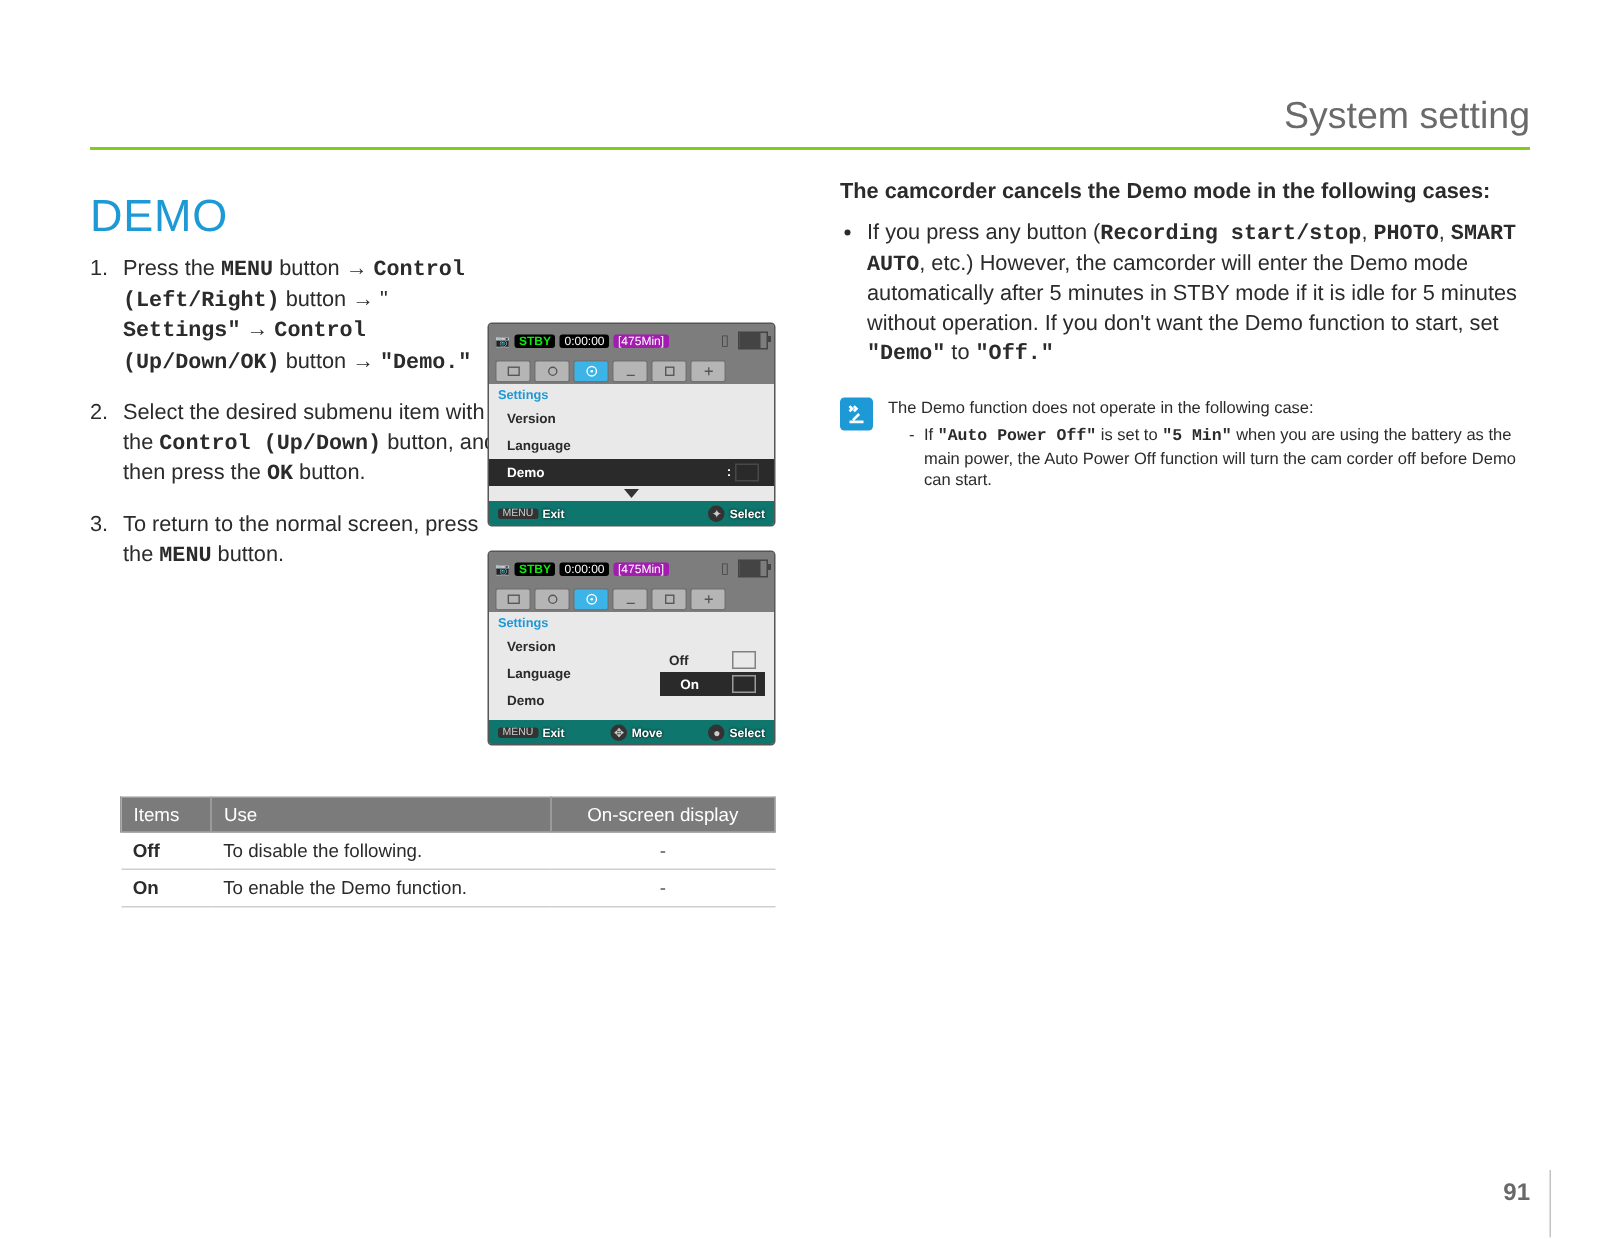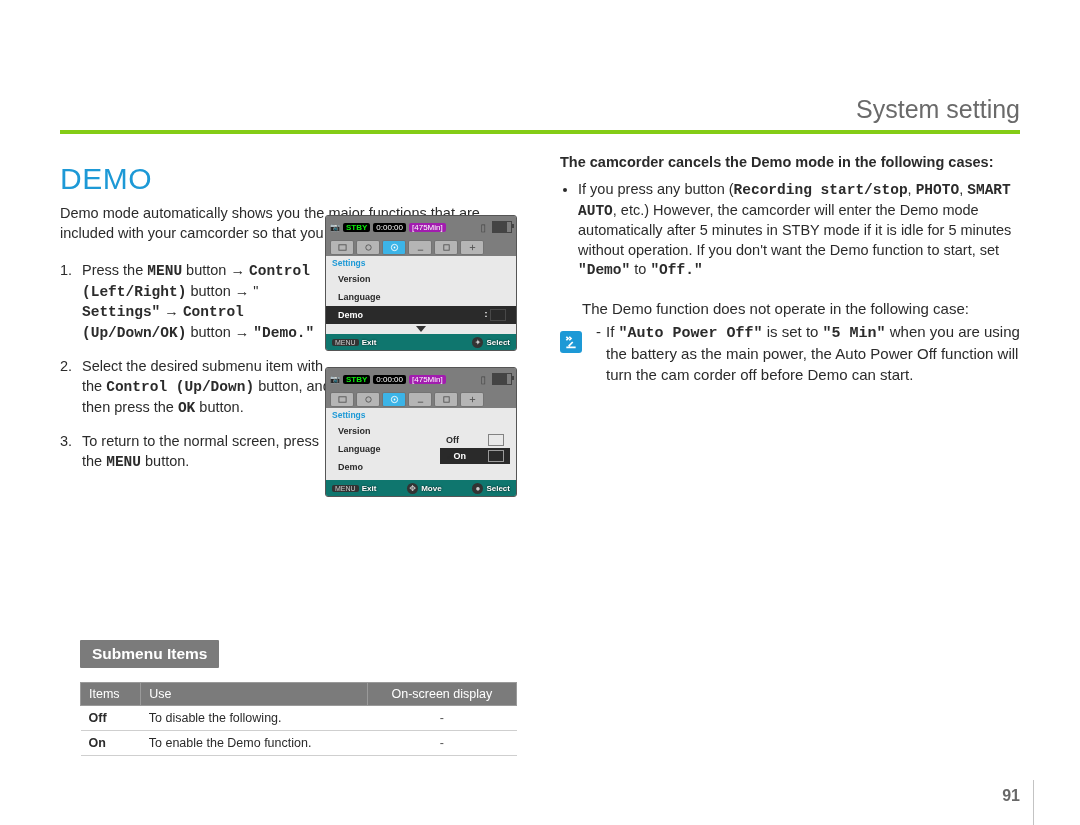--- a/index.html
+++ b/index.html
@@ -5,42 +5,42 @@
   html,body{margin:0;padding:0;}
   body{
     width:1080px;height:825px;
     font-family:Arial,Helvetica,sans-serif;
     color:#2b2b2b;
     box-sizing:border-box;
     padding:58px 60px 0 60px;
     position:relative;
     background:#fff;
   }
-  .header-rule{border-bottom:4px solid #84cc16;position:relative;height:40px;margin-bottom:20px;margin-top:32px;}
+  .header-rule{border-bottom:2px solid #84cc16;position:relative;height:40px;margin-bottom:20px;}
   .breadcrumb{position:absolute;right:0;bottom:6px;color:#6a6a6a;font-size:25px;font-weight:400;}
   .columns{display:flex;gap:40px;}
   .col{flex:1;}
   h1.page-title{color:#1d99d6;font-size:30px;font-weight:400;margin:8px 0 8px 0;letter-spacing:.5px;}
   .intro{font-size:14.5px;line-height:1.35;margin:0 0 18px 0;}
   ol.steps{padding-left:0;margin:0 0 40px 0;list-style:none;counter-reset:step;font-size:14.5px;}
   ol.steps>li{counter-increment:step;position:relative;padding-left:22px;margin:0 0 14px 0;line-height:1.35;max-width:255px;}
   ol.steps>li:before{content:counter(step)".";position:absolute;left:0;top:0;font-weight:400;}
   .bold{font-weight:700;font-family:Liberation Mono, monospace;}
   .submenu-badge{display:inline-block;background:#7b7b7b;color:#fff;padding:5px 12px;font-size:15.5px;margin:18px 0 14px 20px;font-weight:700;border-radius:1px;}
   table.subtable{border-collapse:collapse;width:95%;margin-left:20px;font-size:12.5px;}
   table.subtable th{background:#7b7b7b;color:#fff;font-weight:400;padding:4px 8px;text-align:left;border:1px solid #9a9a9a;font-size:12.5px;}
   table.subtable th:last-child{text-align:center;}
   table.subtable td{padding:5px 8px;border-bottom:1px solid #cfcfcf;}
   table.subtable td.item{font-weight:700;}
   table.subtable td.osd{text-align:center;color:#555;}
   h3.section{font-weight:700;font-size:16.5px;margin:12px 0 10px 0;}
   .right-intro{font-size:14.5px;margin:0 0 10px 0;font-weight:bold;}
   ul.bullets{padding-left:18px;margin:0;font-size:14.5px;line-height:1.35;}
   ul.bullets>li{margin-bottom:6px;}
-  .note-block{display:flex;margin-top:18px;font-size:15px;line-height:1.35;align-items:center;}
+  .note-block{display:flex;gap:10px;margin-top:18px;font-size:11px;line-height:1.35;}
   .note-icon-box{flex:0 0 22px;height:22px;background:#1d99d6;border-radius:3px;display:flex;align-items:center;justify-content:center;color:#fff;}
   .note-icon-box svg{width:14px;height:14px;}
   .note-content{flex:1;}
   .note-content ul{margin:3px 0 0 0;padding-left:14px;list-style:none;}
   .note-content ul li{position:relative;padding-left:10px;}
   .note-content ul li:before{content:"-";position:absolute;left:0;}
   .lcd-stack{position:absolute;left:325px;top:215px;display:flex;flex-direction:column;gap:16px;}
   .lcd{width:190px;background:#a8a8a8;border:1px solid #555;border-radius:3px;overflow:hidden;}
   .lcd-top{background:#7d7d7d;height:22px;display:flex;align-items:center;gap:3px;padding:0 4px;font-size:8px;}
   .hand{color:#e8e8e8;}
@@ -78,37 +78,35 @@
 <body>
 
 <div class="header-rule">
   <div class="breadcrumb">System setting</div>
 </div>
 
 <div class="columns">
 
   <div class="col">
     <h1 class="page-title">DEMO</h1>
-    <p class="intro">Demo mode automatically shows you the major functions that are included with your camcorder so that you can use them more easily.</p>
 
     <ol class="steps">
       <li>
         <span>Press the </span><span class="bold">MENU</span><span> button → </span><span class="bold">Control (Left/Right)</span><span> button → " </span><span class="bold">Settings"</span><span> → </span><span class="bold">Control (Up/Down/OK)</span><span> button → </span><span class="bold">"Demo."</span>
       </li>
       <li>
         <span>Select the desired submenu item with the </span><span class="bold">Control (Up/Down)</span><span> button, and then press the </span><span class="bold">OK</span><span> button.</span>
       </li>
       <li>
         <span>To return to the normal screen, press the </span><span class="bold">MENU</span><span> button.</span>
       </li>
     </ol>
 
     <div style="height:110px"></div>
 
-    <div class="submenu-badge">Submenu Items</div>
 
     <table class="subtable">
       <thead>
         <tr>
           <th>Items</th>
           <th>Use</th>
           <th>On-screen display</th>
         </tr>
       </thead>
       <tbody>

